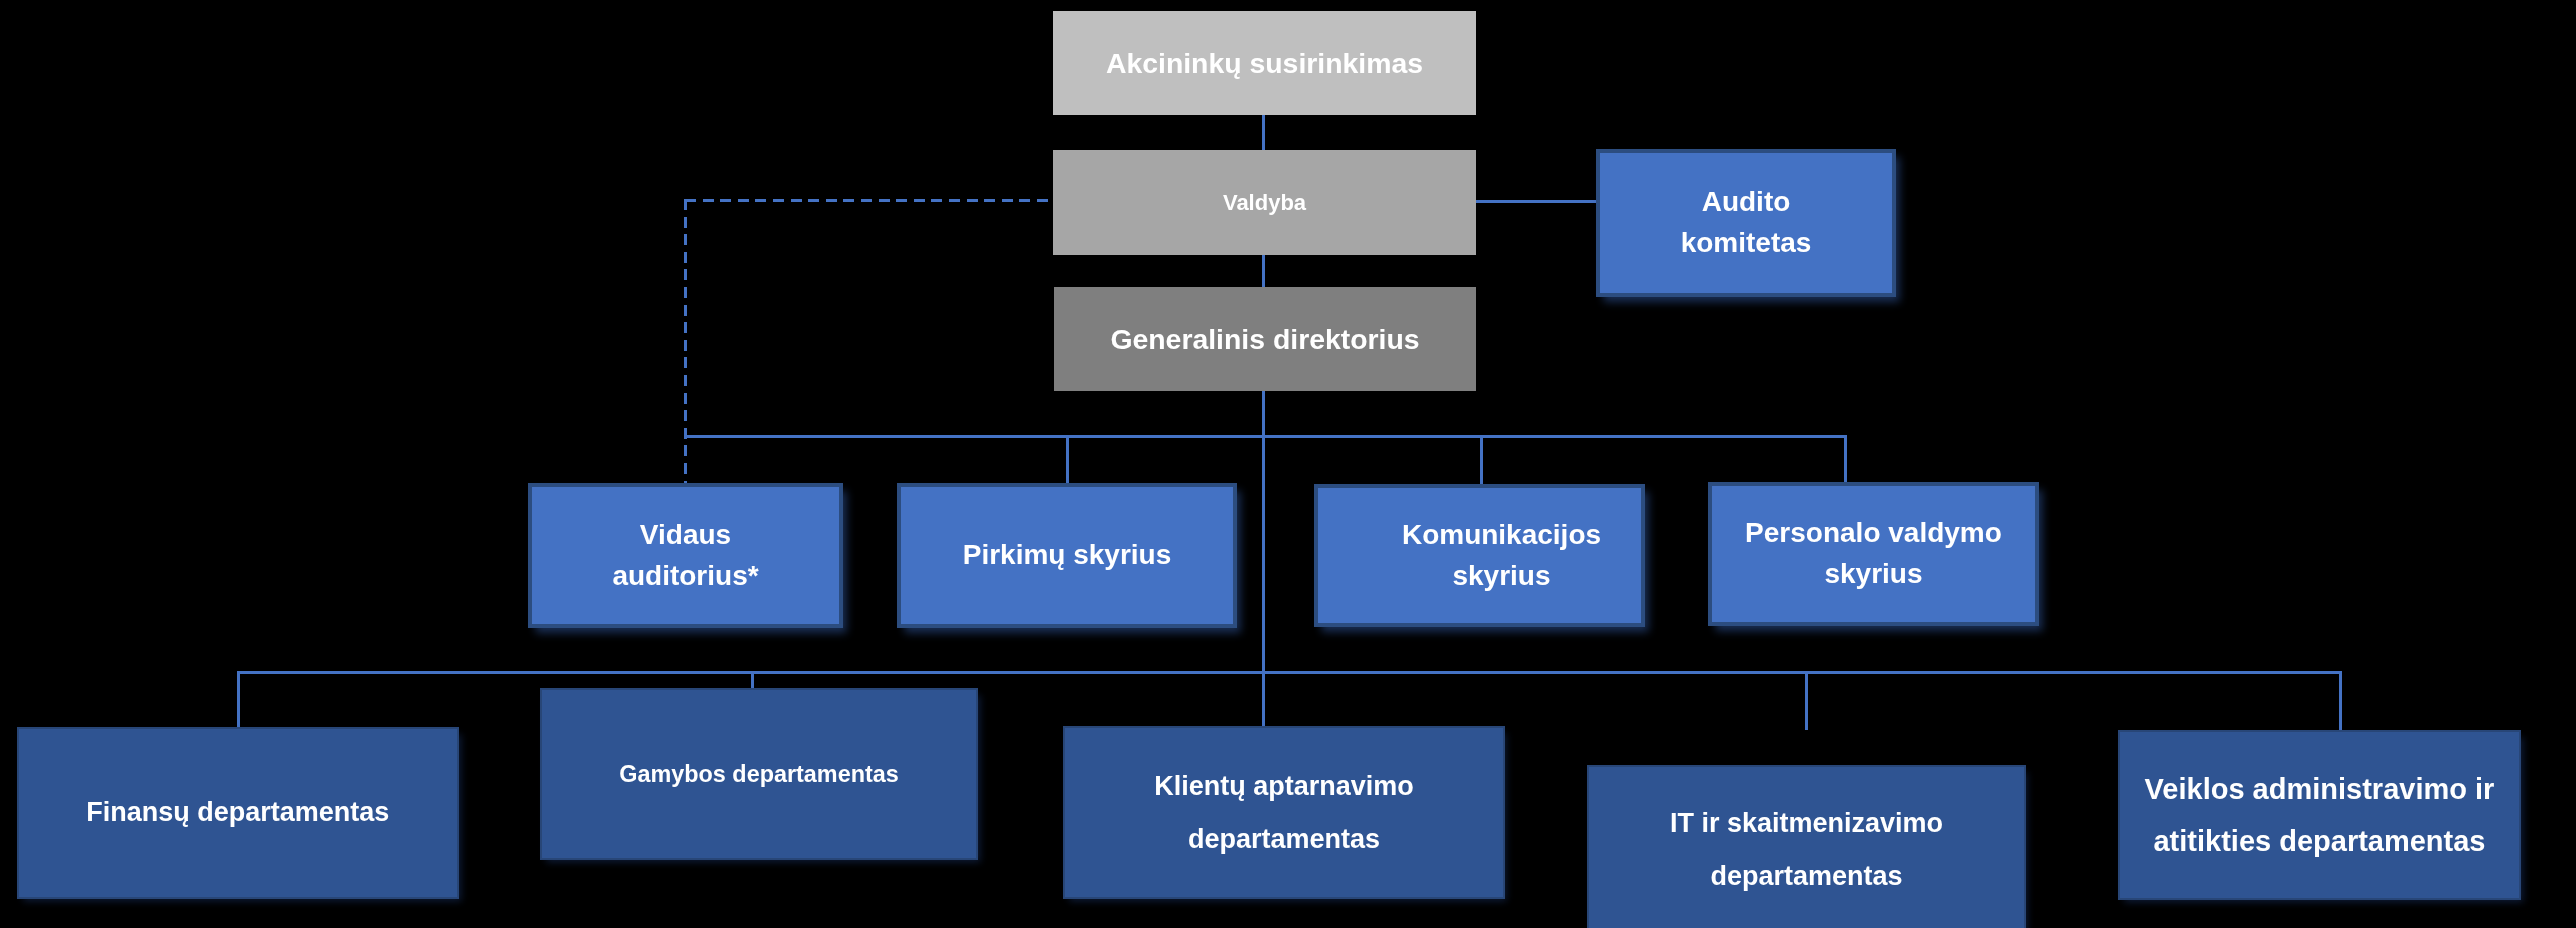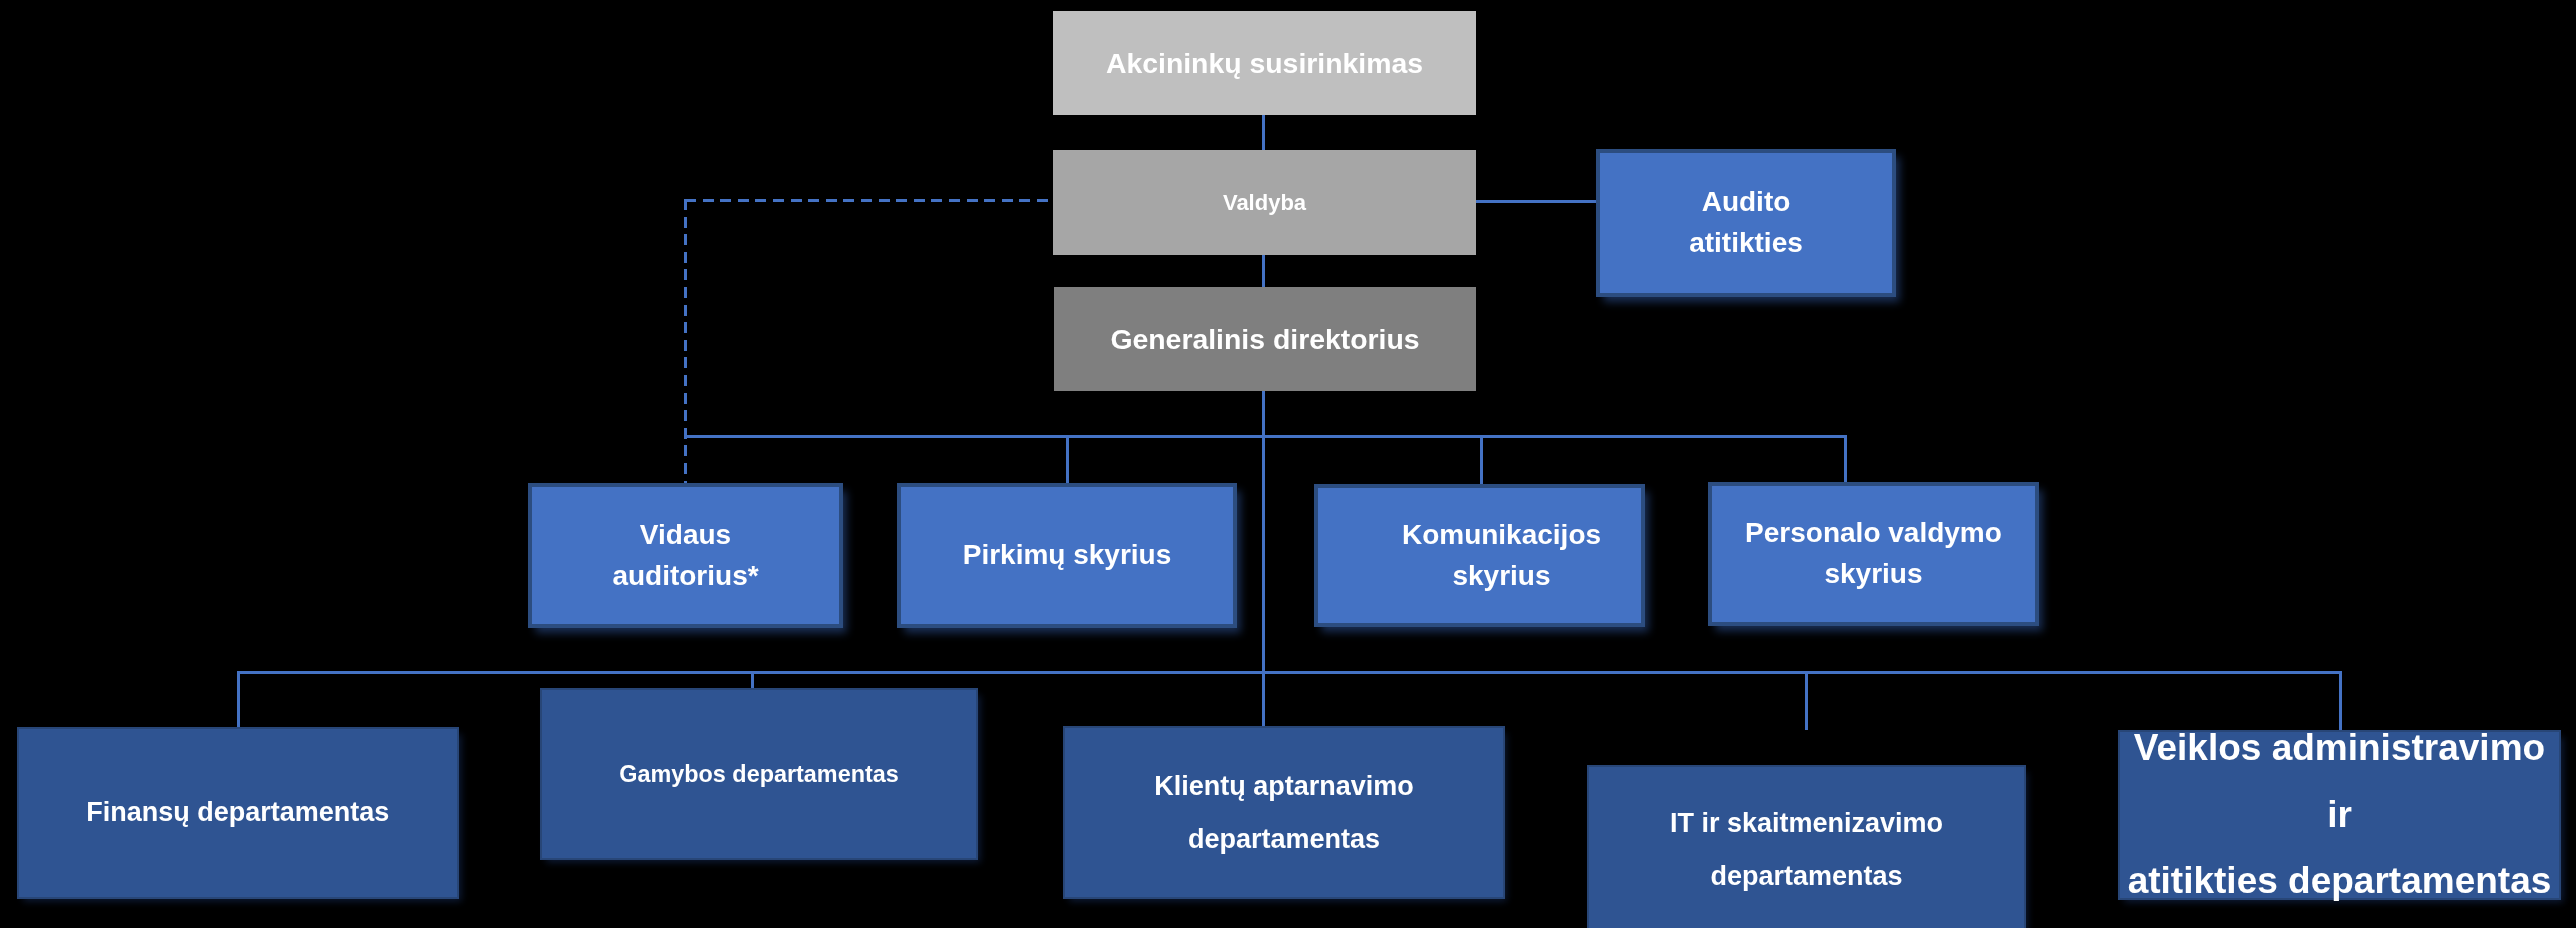--- a/index.html
+++ b/index.html
@@ -56,21 +56,21 @@
   #node-ceo              { left: 1054px; top: 287px; width: 422px; height: 104px; }
   #node-audit-committee  { left: 1596px; top: 149px; width: 300px; height: 148px; font-size: 28px; }
   #node-internal-auditor { left: 528px;  top: 483px; width: 315px; height: 145px; }
   #node-procurement      { left: 897px; top: 483px; width: 340px; height: 145px; }
   #node-communications   { left: 1314px; top: 484px; width: 331px; height: 143px; padding-left: 44px; }
   #node-hr               { left: 1708px; top: 482px; width: 331px; height: 144px; }
   #node-finance          { left: 16.7px;   top: 727px; width: 442px; height: 172px; line-height: 1.3; }
   #node-production       { left: 540px;  top: 688px; width: 438px; height: 172px; line-height: 1.3; font-size: 23.4px; }
   #node-customer-service { left: 1063px; top: 726px; width: 442px; height: 173px; }
   #node-it               { left: 1587px; top: 730px; width: 439px; height: 170px; margin-top: 35px; }
-  #node-operations       { left: 2118px; top: 730px; width: 443px; height: 170px; line-height: 1.8; font-size: 37px; }
+  #node-operations       { left: 2118px; top: 730px; width: 403px; height: 170px; line-height: 1.8; font-size: 29px; }
   
   .line {
     position: absolute;
     background: var(--line, #4472c4);
   }
   .line-h { height: 2.5px; }
   .line-v { width: 2.5px; }
   .dash-h {
     position: absolute;
     height: 3.3px;
@@ -125,21 +125,21 @@
   </div>
   <div class="node gray-mid" id="node-board">
     <span class="label">Valdyba</span>
   </div>
   <div class="node gray-dark" id="node-ceo">
     <span class="label">Generalinis direktorius</span>
   </div>
 
   <div class="node blue" id="node-audit-committee">
     <span class="label">Audito
-atitikties</span>
+komitetas</span>
   </div>
   <div class="node blue" id="node-internal-auditor">
     <span class="label">Vidaus
 auditorius*</span>
   </div>
   <div class="node blue" id="node-procurement">
     <span class="label">Pirkimų skyrius</span>
   </div>
   <div class="node blue" id="node-communications">
     <span class="label">Komunikacijos skyrius</span>

